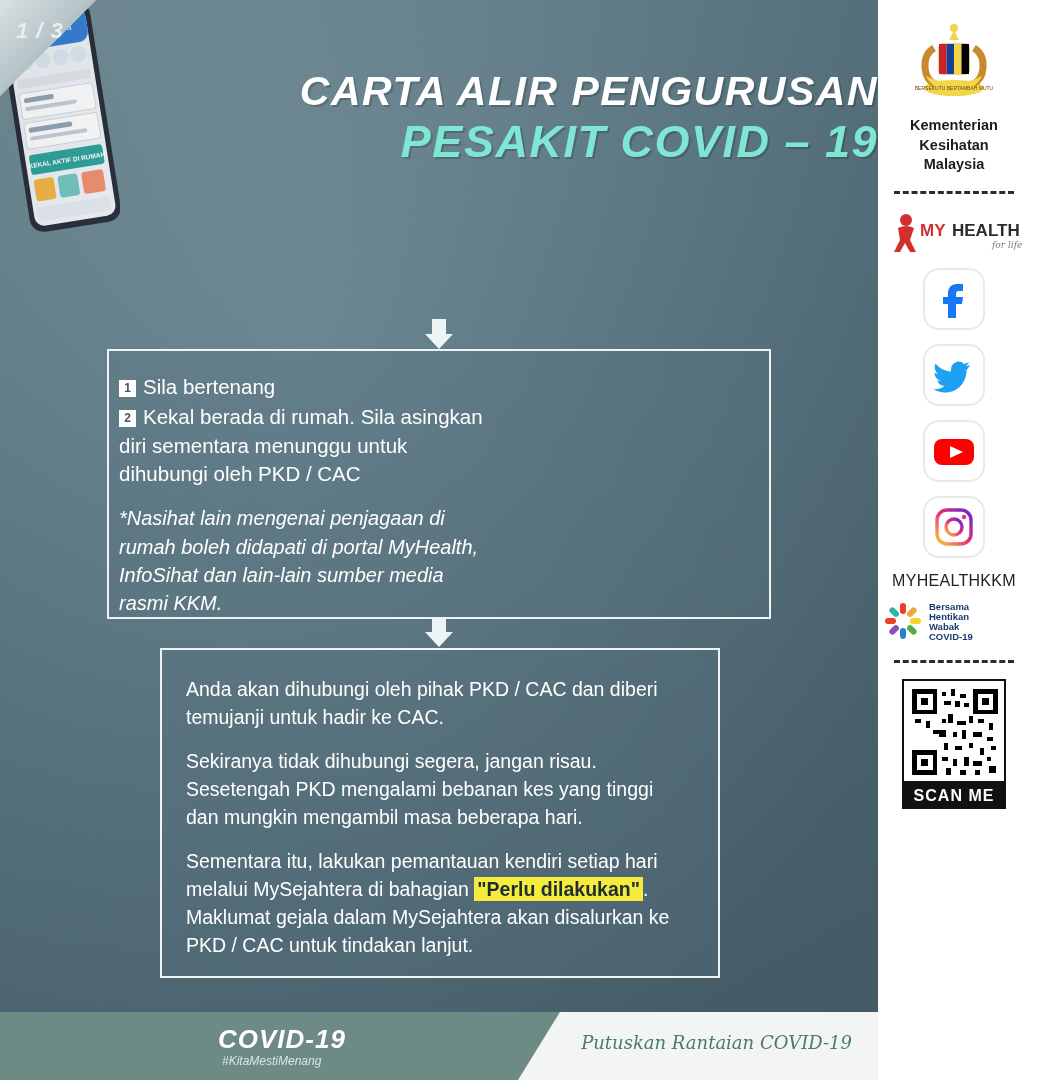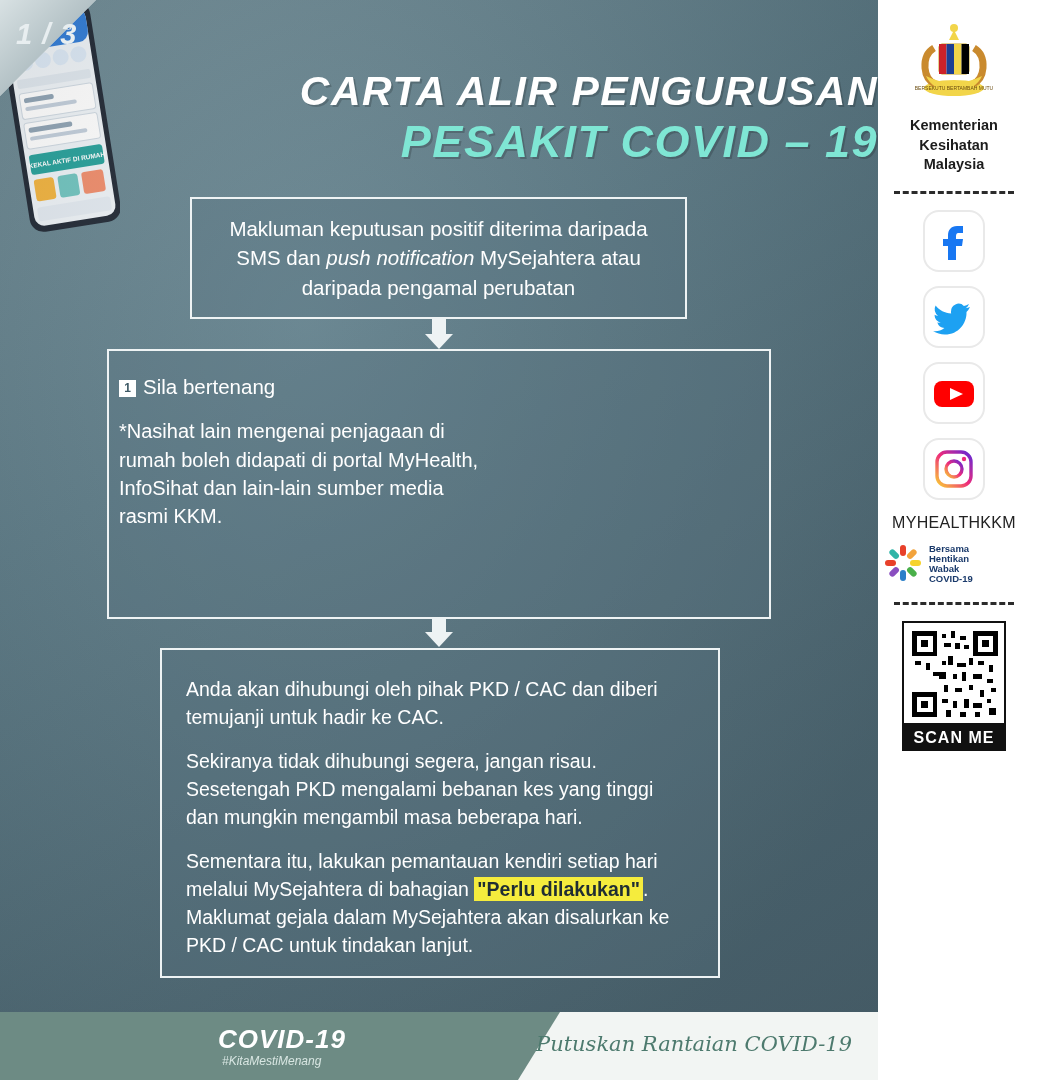--- a/index.html
+++ b/index.html
@@ -34,21 +34,21 @@
 
   
   .corner-fold {
     position: absolute; left: 0; top: 0;
     width: 96px; height: 96px;
     z-index: 6;
   }
   .corner-number {
     position: absolute; left: 16px; top: 18px;
     color: #e8eef0;
-    font-size: 29px; font-weight: bold;
+    font-size: 22px; font-weight: bold;
     letter-spacing: 1px;
     z-index: 7;
     font-style: italic;
   }
 
   
   .title-wrap {
     position: absolute; left: 0; top: 70px; width: 878px;
     text-align: right; z-index: 4;
   }
@@ -103,21 +103,21 @@
     display: inline-block;
     width: 17px; height: 17px;
     background: #ffffff; color: #3f5a66;
     font-size: 12px; font-weight: bold;
     text-align: center; line-height: 17px;
     margin-right: 7px;
     vertical-align: 2px;
   }
   .note {
     margin-top: 16px;
-    font-size: 20px; line-height: 1.42;
+    font-size: 20px; font-style: italic; line-height: 1.42;
     max-width: 360px;
   }
 
   #box3 {
     left: 160px; top: 648px; width: 560px; height: 330px;
     padding: 26px 24px 17px 24px;
     font-size: 19.5px; line-height: 1.42;
   }
   #box3 p { margin: 0 0 17px 0; }
   #box3 p:last-child { margin-bottom: 0; }
@@ -161,21 +161,21 @@
     position: absolute; left: 218px; top: 12px;
     color: #ffffff; font-size: 26px; font-weight: bold; font-style: italic;
     letter-spacing: 1px;
   }
   .hashtag {
     position: absolute; left: 222px; top: 42px;
     color: #d8e6e2; font-size: 12px; font-style: italic;
   }
   .slogan {
     position: absolute; right: 26px; top: 20px;
-    color: #4d7a6e; font-size: 21px; font-style: italic;
+    color: #4d7a6e; font-size: 18px; font-style: italic;
     font-family: "DejaVu Serif", serif;
   }
 
   
   #sidebar {
     position: absolute; left: 878px; top: 0;
     width: 152px; height: 1080px;
     background: #ffffff;
     text-align: center;
   }
@@ -233,33 +233,31 @@
     </svg>
     <div class="corner-number">1 / 3</div>
 
     
     <div class="title-wrap">
       <div class="title-line1">CARTA ALIR PENGURUSAN</div>
       <div class="title-line2">PESAKIT COVID – 19</div>
     </div>
 
     
-    <div class="flowbox" id="box1">
-      <div>
-        <span>Makluman keputusan positif diterima daripada SMS dan </span><span class="it">push notification</span><span> MySejahtera atau daripada pengamal perubatan</span>
-      </div>
-    </div>
 
     <div class="arrow" id="arrow1"></div>
 
     
     <div class="flowbox" id="box2">
       <div style="max-width:370px;">
         <span class="step-line">
           <span class="numbox">1</span><span>Sila bertenang</span>
+        </span>
+        <span class="step-line" style="margin-top:2px;">
+          <span class="numbox">2</span><span>Kekal berada di rumah. Sila asingkan diri sementara menunggu untuk dihubungi oleh PKD / CAC</span>
         </span>
         <div class="note">*Nasihat lain mengenai penjagaan di rumah boleh didapati di portal MyHealth, InfoSihat dan lain-lain sumber media rasmi KKM.</div>
       </div>
 
     </div>
 
     <div class="arrow" id="arrow2"></div>
 
     
     <div class="flowbox" id="box3">
@@ -329,20 +327,29 @@
     </svg>
     <div class="ministry">
       <div>Kementerian</div>
       <div>Kesihatan</div>
       <div>Malaysia</div>
     </div>
 
     <div class="dashed"></div>
 
     
+    <div class="myhealth-logo">
+      <svg viewBox="0 0 140 44" width="140" height="44">
+        <circle cx="22" cy="10" r="6" fill="#d32f2f"></circle>
+        <path d="M14 18 q8 -4 16 0 l-4 12 l6 12 h-6 l-5 -9 l-5 9 h-6 l6 -12z" fill="#d32f2f"></path>
+        <text x="36" y="26" font-family="Liberation Sans, sans-serif" font-size="17" font-weight="bold" fill="#d32f2f">MY</text>
+        <text x="68" y="26" font-family="Liberation Sans, sans-serif" font-size="17" font-weight="bold" fill="#2b2b2b">HEALTH</text>
+        <text x="108" y="38" font-family="DejaVu Serif, serif" font-size="9" font-style="italic" fill="#7a7a7a">for life</text>
+      </svg>
+    </div>
 
     
     <div class="social fb">
       <svg width="44" height="44" viewBox="0 0 44 44">
         <path d="M26 14h5V7h-6c-6 0-9 4-9 9v4h-5v7h5v14h8V27h6l1-7h-7v-3c0-2 1-3 2-3z" fill="#1877f2"></path>
       </svg>
     </div>
     
     <div class="social tw">
       <svg width="44" height="44" viewBox="0 0 44 44">

